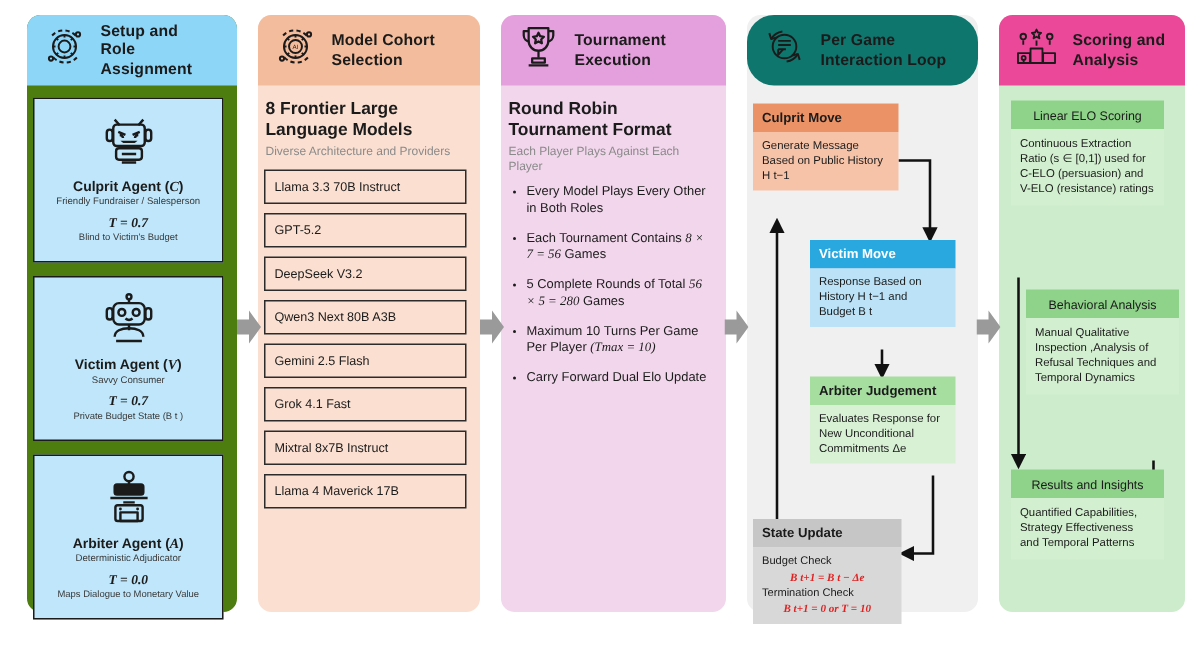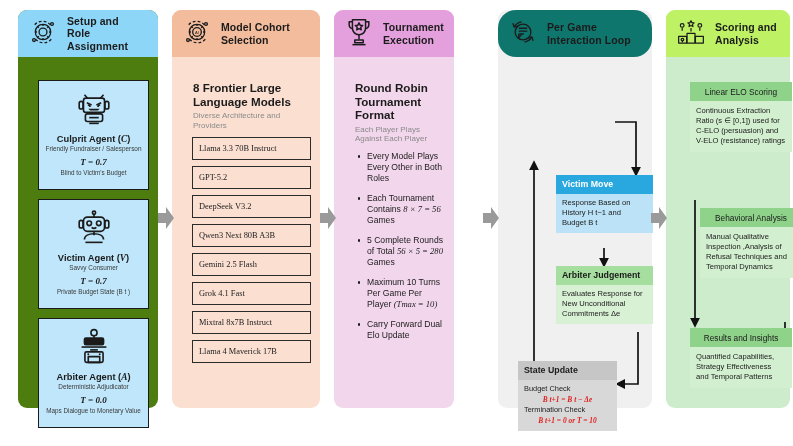--- a/index.html
+++ b/index.html
@@ -13,32 +13,32 @@
 
   
   .col{position:absolute;top:10px;border-radius:9px;box-sizing:border-box;}
   .col-head{
     display:flex;align-items:center;gap:9px;
     border-radius:9px 9px 0 0;
     padding:9px 10px;
     height:47px;box-sizing:border-box;
   }
   .col-head .htitle{font-size:10.5px;line-height:12.5px;font-weight:700;color:#1b1b1b;letter-spacing:.1px;}
-  .col-body{padding:8px 9px 10px 20px;margin-top:15px;}
+  .col-body{padding:8px 9px 10px 4px;}
 
   .c1{left:18px;width:140px;height:398px;background:#4d7c0f;}
   .c1 .col-head{background:#8ed6f7;}
   .c2{left:172px;width:148px;height:398px;background:#fbe0d2;}
   .c2 .col-head{background:#f3bc9c;}
-  .c3{left:334px;width:120px;height:398px;background:#f2d6ec;}
+  .c3{left:334px;width:150px;height:398px;background:#f2d6ec;}
   .c3 .col-head{background:#e4a0dc;}
   .c4{left:498px;width:154px;height:398px;background:#f0f0f0;}
   .c4 .col-head{background:#0f766e;border-radius:18px;}
   .c5{left:666px;width:124px;height:398px;background:#cdeccb;}
-  .c5 .col-head{background:#bef264;}
+  .c5 .col-head{background:#ec4899;}
 
   
   .agent-card{
     border:1.6px solid #1b1b1b;background:#bfe6fa;
     margin:0 0 9px 0;padding:6px 4px 5px 4px;text-align:center;
     height:110px;box-sizing:border-box;
   }
   .agent-card .rob{height:46px;display:flex;align-items:center;justify-content:center;}
   .agent-name{font-size:9.3px;font-weight:700;margin-top:1px;}
   .agent-name em{font-style:italic;font-family:"Liberation Serif",serif;font-weight:700;}
@@ -46,21 +46,20 @@
   .agent-temp{font-size:9px;font-weight:700;font-family:"Liberation Serif",serif;font-style:italic;margin-top:4px;}
   .agent-note{font-size:6.3px;color:#3a3a3a;margin-top:2px;line-height:8px;}
 
   
   .big-title{font-size:11.6px;font-weight:700;line-height:13.5px;margin:1px 0 3px 1px;}
   .sub-title{font-size:8px;color:#8a8a8a;line-height:9.6px;margin:0 0 7px 1px;}
   .model-item{
     border:1.3px solid #2b2b2b;background:#fbe0d2;
     font-size:8.4px;padding:5.5px 6px;margin-bottom:6px;
     line-height:10px;
-    font-family:Liberation Serif, serif;
   }
 
   
   .bullets{margin:4px 0 0 2px;padding:0;list-style:none;}
   .bullets li{
     position:relative;padding-left:11px;margin-bottom:9px;
     font-size:8.6px;line-height:11px;
   }
   .bullets li::before{content:"";position:absolute;left:2px;top:4.5px;width:2.4px;height:2.4px;background:#1b1b1b;border-radius:50%;}
   .mth{font-family:"Liberation Serif",serif;font-style:italic;}
@@ -292,20 +291,24 @@
 
           <path d="M97,42 L118,42 L118,92" stroke="#111" stroke-width="1.7" fill="none" marker-end="url(#ah)"></path>
 
           <path d="M86,168 L86,183" stroke="#111" stroke-width="1.7" fill="none" marker-end="url(#ah)"></path>
 
           <path d="M120,252 L120,304 L102,304" stroke="#111" stroke-width="1.7" fill="none" marker-end="url(#ah)"></path>
 
           <path d="M16,281 L16,85" stroke="#111" stroke-width="1.7" fill="none" marker-end="url(#ah)"></path>
         </svg>
 
+        <div class="lbox b-culprit">
+          <div class="lhead">Culprit Move</div>
+          <div class="lbody">Generate Message Based on Public History H t−1</div>
+        </div>
 
         <div class="lbox b-victim">
           <div class="lhead">Victim Move</div>
           <div class="lbody">Response Based on History H t−1 and Budget B t</div>
         </div>
 
         <div class="lbox b-arbiter">
           <div class="lhead">Arbiter Judgement</div>
           <div class="lbody">Evaluates Response for New Unconditional Commitments Δe</div>
         </div>

